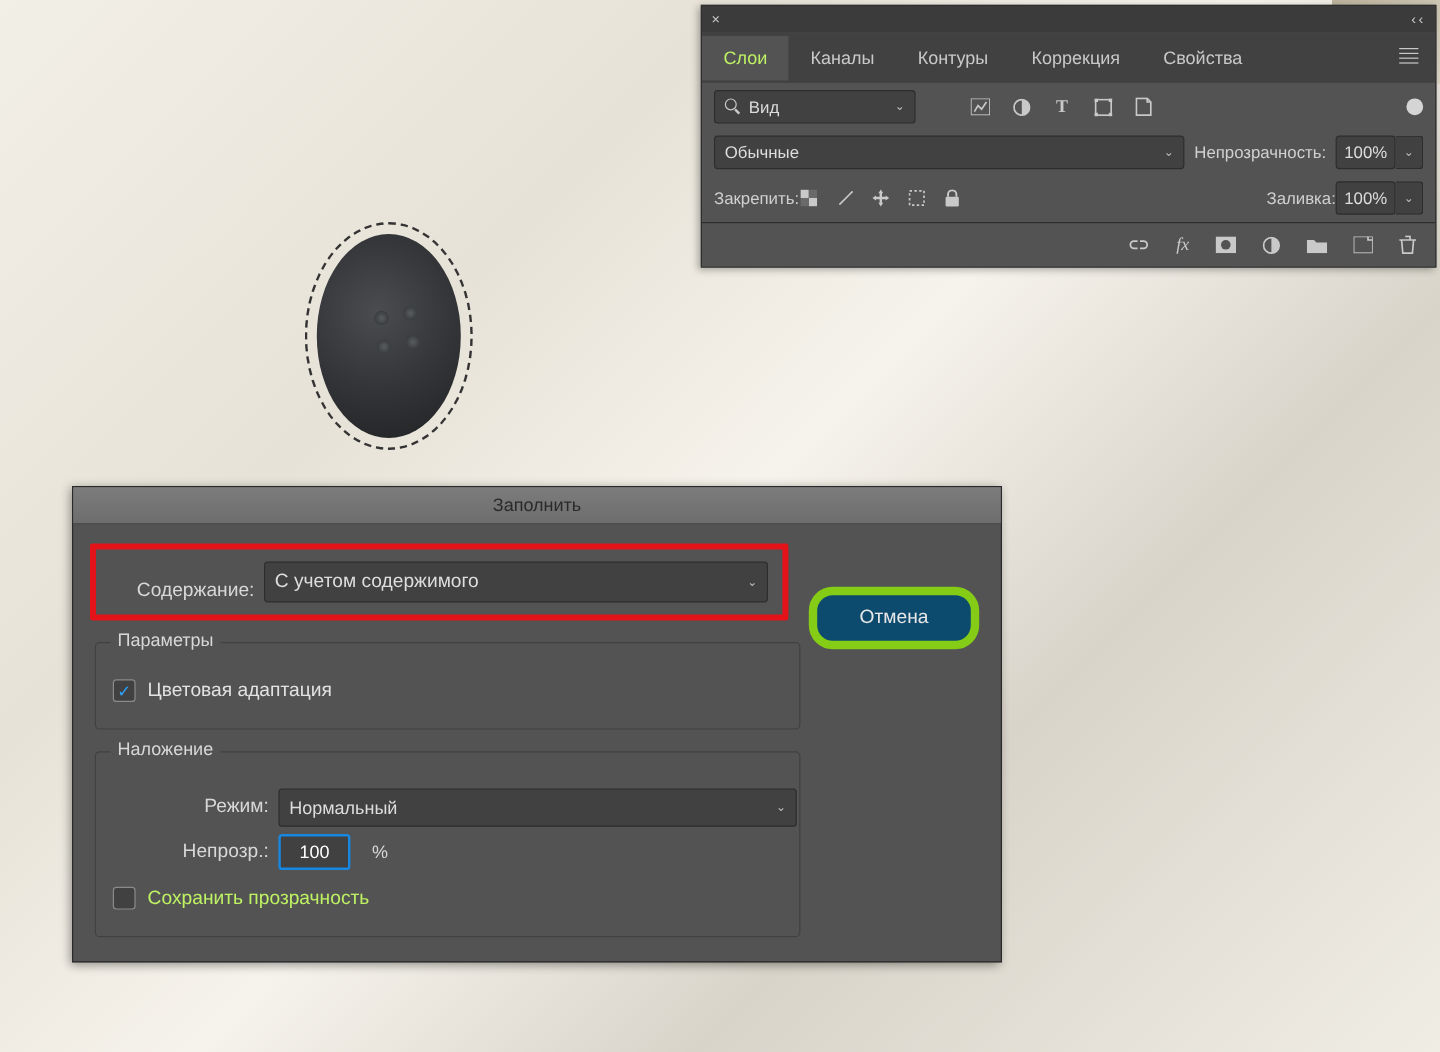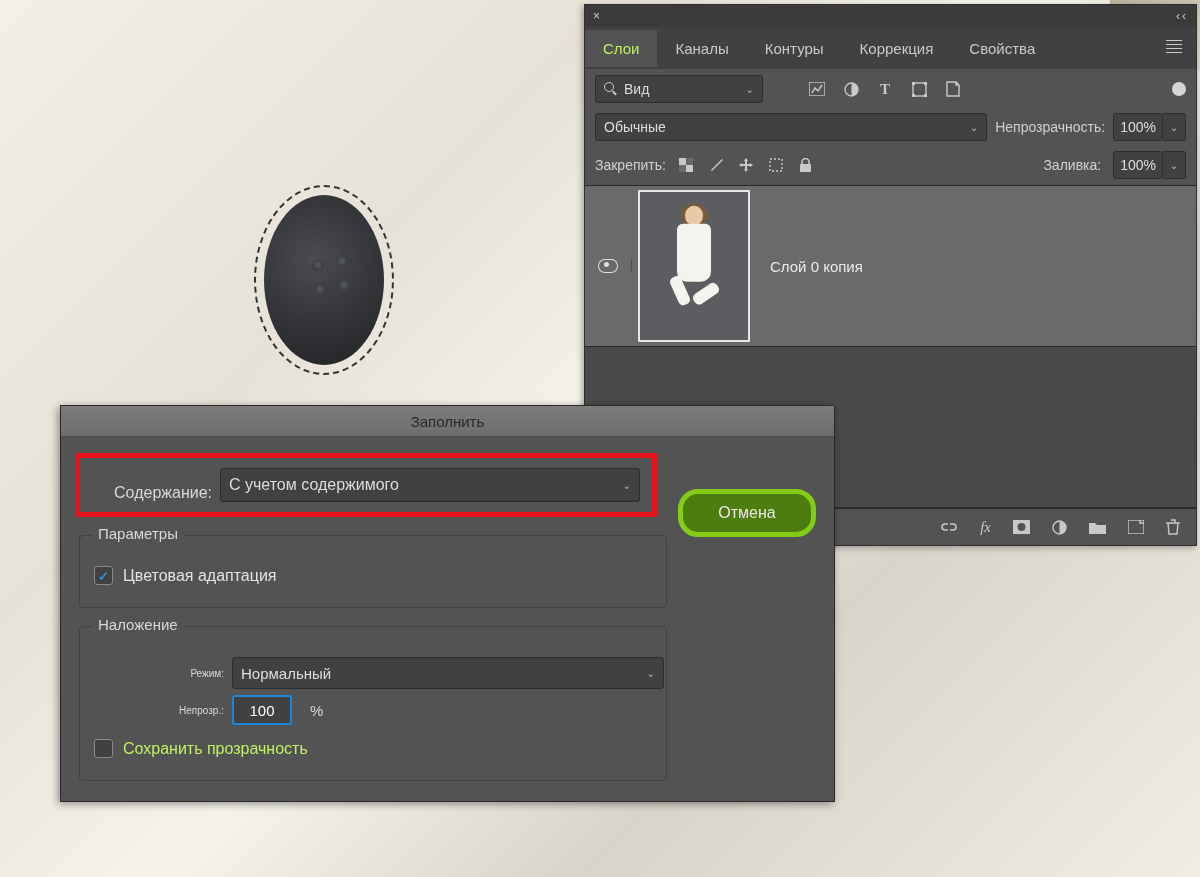--- a/index.html
+++ b/index.html
@@ -34,21 +34,21 @@
 .ico{width:16px;height:16px;display:flex;align-items:center;justify-content:center;color:#c9c9c9}
 svg{display:block}
 .dot-switch{margin-left:auto;width:14px;height:14px;border-radius:50%;background:#d5d5d5}
 
 .row2{padding:4px 10px;display:flex;align-items:center;gap:8px}
 .dd-blend{flex:1;min-width:0}
 .lbl{color:#d0d0d0;font-size:14px}
 .val-box{background:#414141;border:1px solid #2d2d2d;border-radius:3px;height:26px;display:flex;align-items:center;padding:0 6px;color:#ddd;font-size:14px}
 .val-chev{width:22px;height:26px;background:#414141;border:1px solid #2d2d2d;border-left:none;border-radius:0 3px 3px 0;display:flex;align-items:center;justify-content:center;font-size:10px;color:#bbb}
 
-.lock-row{padding:6px 10px;display:flex;align-items:center;gap:12px}
+.lock-row{padding:6px 10px;display:flex;align-items:center;}
 .lock-icons{display:flex;gap:14px;align-items:center}
 
 .layer-list{background:#3c3c3c;border-top:1px solid #2a2a2a;border-bottom:1px solid #2a2a2a}
 .layer{display:flex;align-items:center;height:160px;background:#6a6a6a;border-bottom:1px solid #2a2a2a}
 .vis{width:46px;display:flex;align-items:center;justify-content:center;border-right:1px solid #525252}
 .eye{width:18px;height:12px;border:1.5px solid #ddd;border-radius:60% 60% 60% 60%/90% 90% 90% 90%;position:relative}
 .eye::after{content:"";position:absolute;width:5px;height:5px;background:#ddd;border-radius:50%;left:5px;top:2px}
 .thumb-wrap{width:108px;height:148px;margin:0 6px;border:2px solid #e8e8e8;border-radius:1px;background:#585a5c;position:relative;overflow:hidden}
 .thumb-bg{position:absolute;inset:0;background:#5b5d60}
 .figure{position:absolute;left:50%;top:50%;transform:translate(-50%,-52%);width:60px;height:116px}
@@ -76,29 +76,29 @@
 .field-lbl{color:#d8d8d8;font-size:16px;text-align:right;width:120px}
 .dd-content{flex:1;height:32px;font-size:16px}
 
 .group{margin:18px 0 0 4px;border:1px solid #414141;border-radius:4px;padding:24px 2px 16px 14px;position:relative;width:588px;box-sizing:border-box}
 .group-title{position:absolute;top:-11px;left:12px;background:#535353;padding:0 6px;color:#d8d8d8;font-size:15px}
 .chk-row{display:flex;align-items:center;gap:10px;margin:6px 0}
 .chk{width:17px;height:17px;border:1px solid #8a8a8a;border-radius:3px;background:#414141;display:flex;align-items:center;justify-content:center;color:#5aaaff;font-size:13px}
 .chk.checked::after{content:"✓";color:#2aa3ff;font-size:14px;line-height:1}
 
 .mode-row{display:flex;align-items:center;gap:8px;margin:6px 0}
-.mode-lbl{width:130px;text-align:right;font-size:10px;color:#d8d8d8}
+.mode-lbl{width:130px;text-align:right;font-size:16px;color:#d8d8d8}
 .dd-mode{flex:1;height:30px;font-size:15px}
 .num-in{width:56px;height:26px;background:#414141;border:2px solid #1787e0;border-radius:3px;color:#fff;text-align:center;font-size:15px;display:flex;align-items:center;justify-content:center}
 .pct{color:#d8d8d8;font-size:15px;margin-left:10px}
 
 .btns{position:absolute;right:18px;top:52px;display:flex;flex-direction:column;gap:16px}
 .btn{width:128px;height:38px;border-radius:20px;display:flex;align-items:center;justify-content:center;font-size:16px;color:#e8e8e8}
 .btn-ok{border:2px solid #e6e6e6}
-.btn-cancel{border:5px solid #84cc16;background:#4d7c0f}
+.btn-cancel{border:7px solid #84cc16;background:#0c4a6e}
 </style>
 </head>
 <body>
 
 <div class="canvas">
   <div class="sel">
     <div class="sel-inner">
       <div class="hole h1"></div>
         <div class="hole h2"></div>
         <div class="hole h3"></div>
@@ -205,41 +205,20 @@
           </svg>
         </span>
     </div>
     <span class="lbl" style="margin-left:auto">Заливка:</span>
     <div style="display:flex">
       <div class="val-box">100%</div>
       <div class="val-chev">⌄</div>
     </div>
   </div>
 
-  <div class="layer-list">
-    <div class="layer">
-      <div class="vis">
-          <span class="eye"></span>
-        </div>
-      <div class="thumb-wrap corners">
-        <div class="thumb-bg"></div>
-        <div class="figure">
-          <div class="fhair"></div>
-            <div class="fhead"></div>
-            <div class="fbody"></div>
-          <div class="flegs">
-              <div class="fleg1"></div>
-              <div class="fleg2"></div>
-            </div>
-        </div>
-      </div>
-      <span class="lname">Слой 0 копия</span>
-    </div>
-    <div class="layer-pad"></div>
-  </div>
 
   <div class="panel-foot">
     <span class="foot-ico">
         <svg width="18" height="12">
           <path d="M4 6 A3 3 0 0 1 4 0 H7 V2 H4 A1 1 0 0 0 4 10 H7 V12 H4 A3 3 0 0 1 4 6" fill="none"></path>
           <path d="M2 6 A3 3 0 0 1 5 3 H8 M16 6 A3 3 0 0 0 13 3 H10 M2 6 A3 3 0 0 0 5 9 H8 M16 6 A3 3 0 0 1 13 9 H10" stroke="#c9c9c9" stroke-width="1.5" fill="none"></path>
         </svg>
       </span>
     <span class="foot-ico" style="font:italic 15px Georgia">fx</span>
     <span class="foot-ico">

